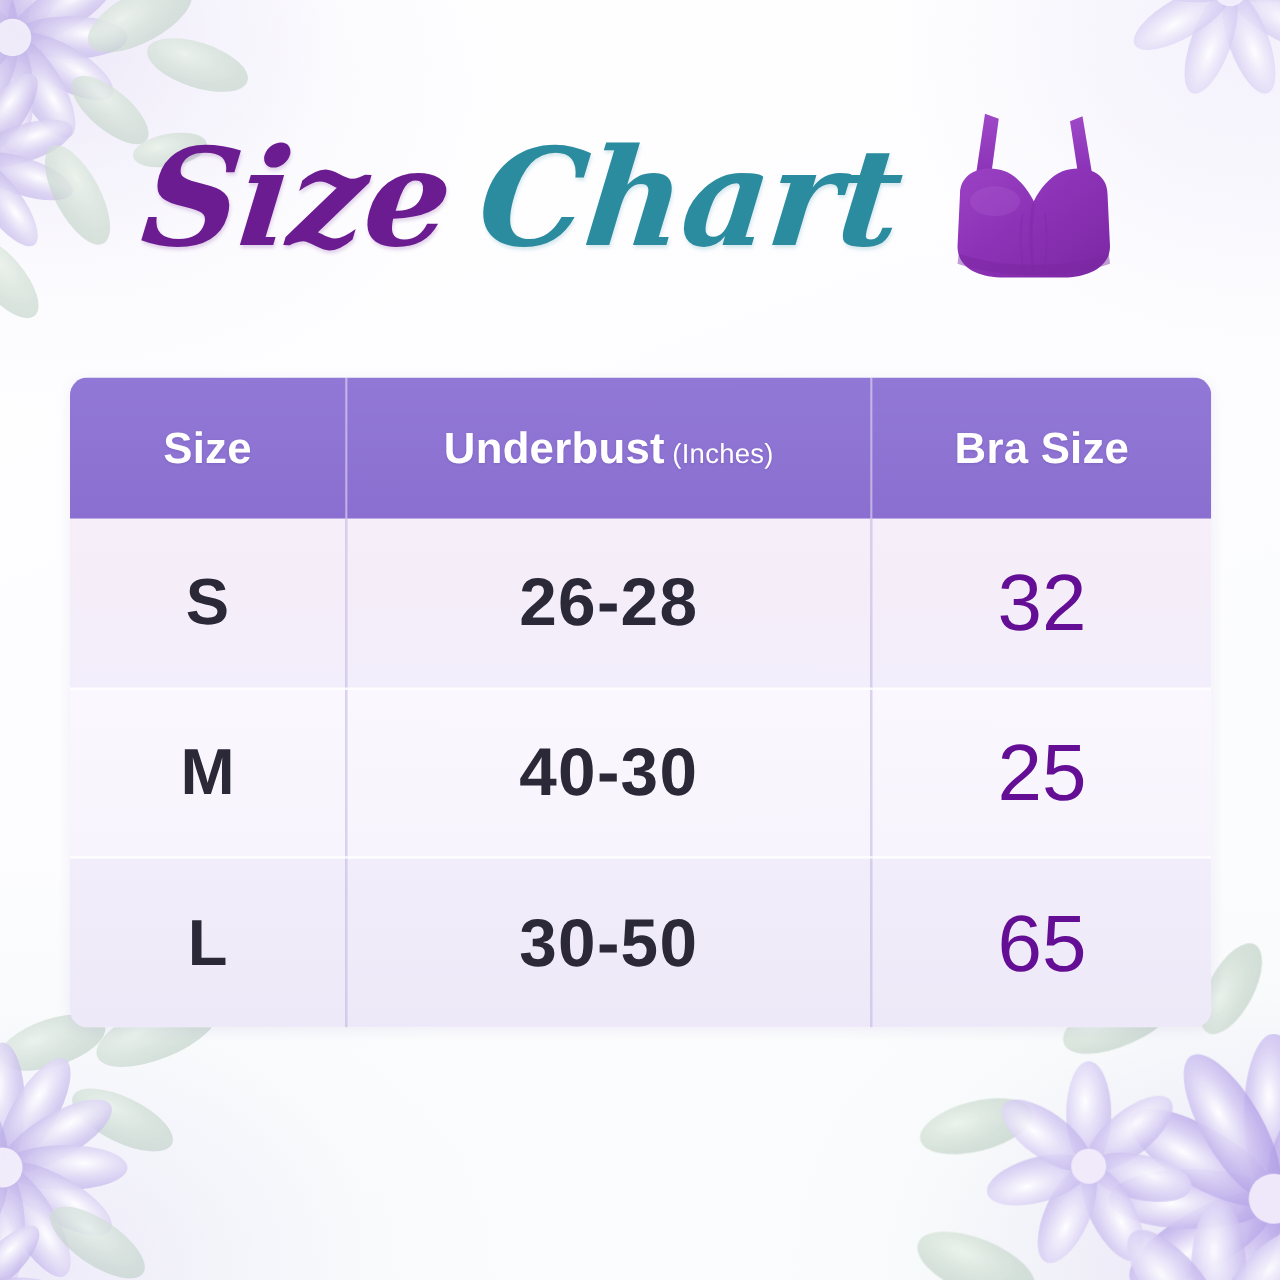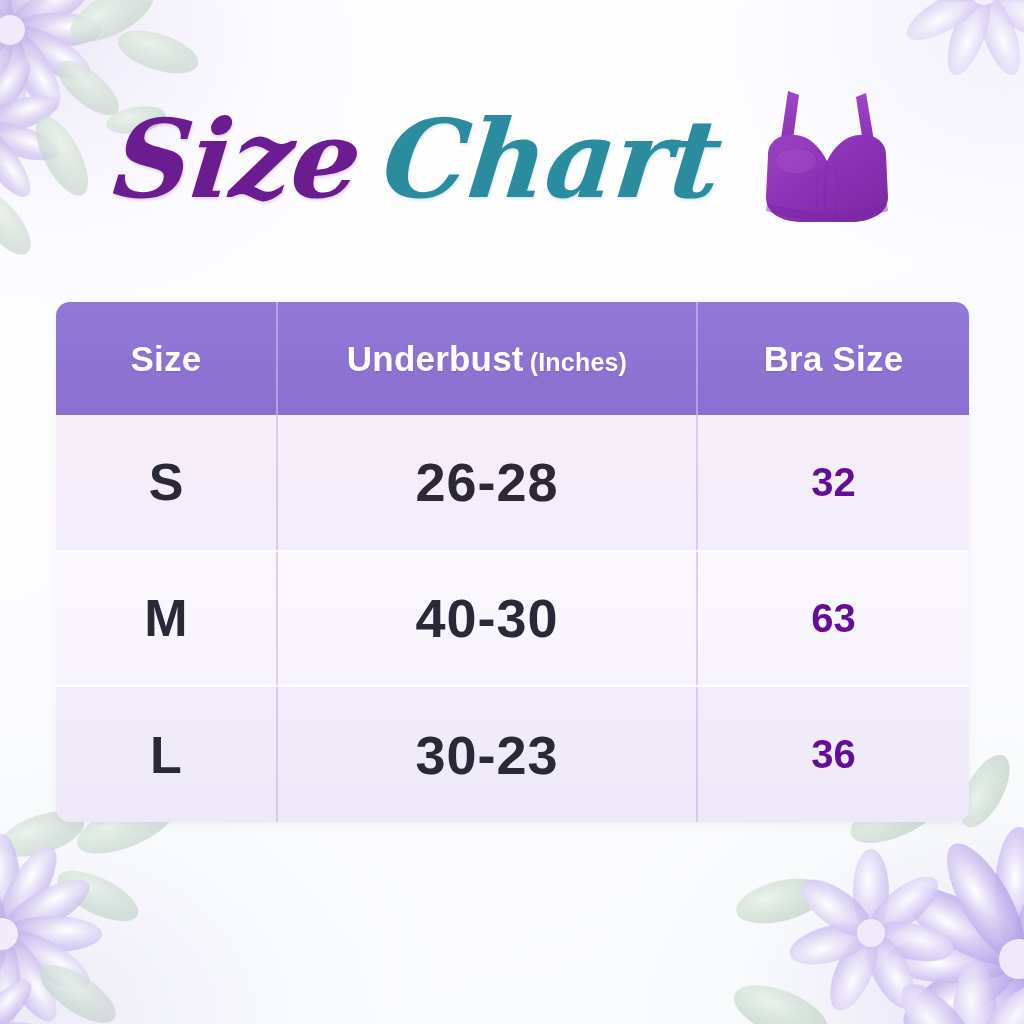--- a/index.html
+++ b/index.html
@@ -100,22 +100,22 @@
     font-weight: 700;
     letter-spacing: 0.2px;
     text-align: center;
     vertical-align: middle;
     border-right: 2px solid rgba(255,255,255,0.34);
     text-shadow: 0 1px 2px rgba(70,45,130,0.20);
   }
   thead th:last-child { border-right: none; margin-top: 28px; }
 
   .unit {
-    font-size: 25px;
-    font-weight: 700;
+    font-size: 22px;
+    font-weight: 400;
     margin-left: 6px;
   }
 
   tbody td {
     text-align: center;
     vertical-align: middle;
     height: 135px;
     border-right: 2px solid rgba(170,150,215,0.38);
     font-size: 46px;
     color: #2B2838;
@@ -134,22 +134,22 @@
     font-weight: 700;
     color: #2B2838;
   }
   .cell-under {
     font-size: 54px;
     font-weight: 700;
     color: #2B2838;
     letter-spacing: 1px;
   }
   .cell-bra {
-    font-size: 40px;
-    font-weight: 700;
+    font-size: 64px;
+    font-weight: 400;
     color: #630E94;
   }
 </style>
 </head>
 <body>
 
 <div id="canvas">
 
   <svg class="floral fl-tl" viewBox="0 0 330 330">
     <defs>
@@ -399,24 +399,24 @@
       </thead>
       <tbody>
         <tr class="r0">
           <td class="cell-size">S</td>
           <td class="cell-under">26-28</td>
           <td class="cell-bra">32</td>
         </tr>
         <tr class="r1">
           <td class="cell-size">M</td>
           <td class="cell-under">40-30</td>
-          <td class="cell-bra">63</td>
+          <td class="cell-bra">25</td>
         </tr>
         <tr class="r2">
           <td class="cell-size">L</td>
-          <td class="cell-under">30-23</td>
-          <td class="cell-bra">36</td>
+          <td class="cell-under">30-50</td>
+          <td class="cell-bra">65</td>
         </tr>
       </tbody>
     </table>
   </div>
 
 </div>
 
 </body></html>

